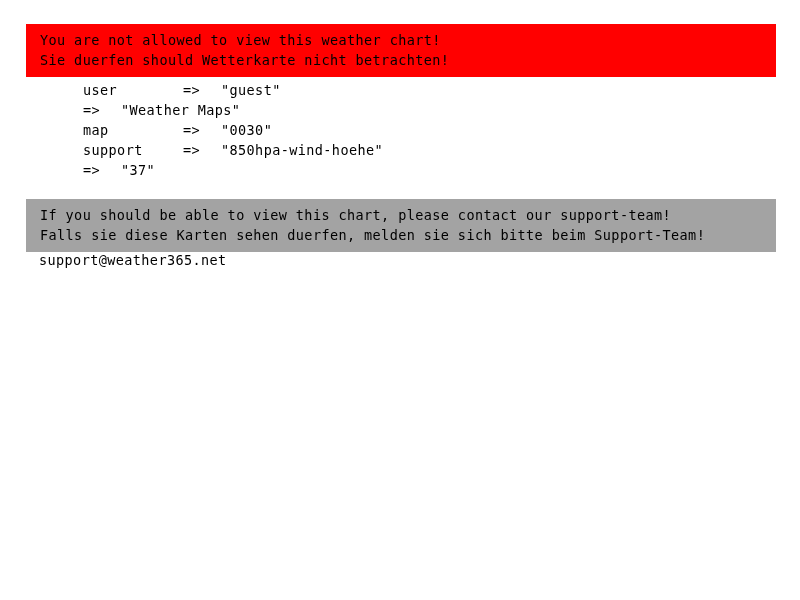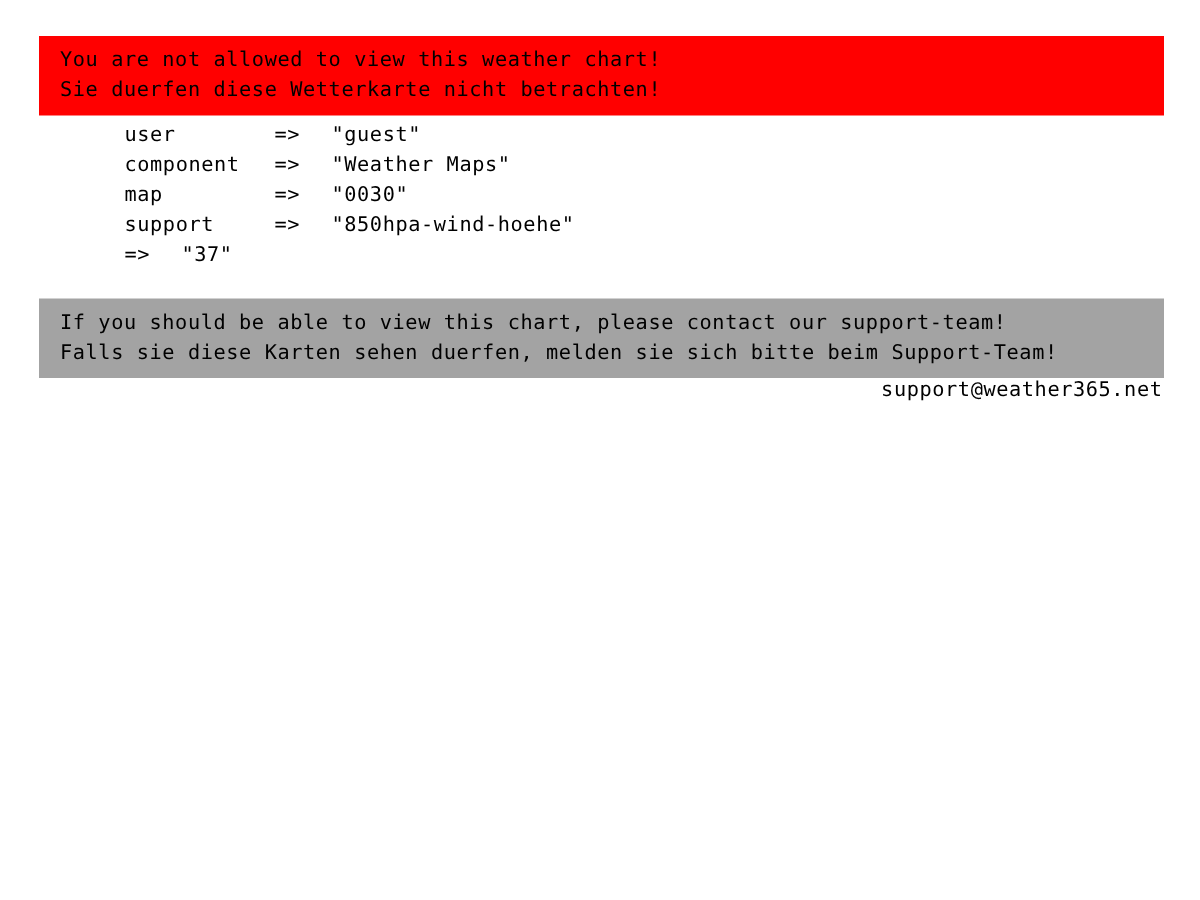--- a/index.html
+++ b/index.html
@@ -66,44 +66,43 @@
   }
   .param-val {
     flex: 1 1 auto;
   }
   .footer {
     position: absolute;
     left: 38px;
     top: 250px;
     width: 736px;
     display: flex;
-    justify-content: flex-end;
+    justify-content: flex-start;
     line-height: 20px;
     white-space: pre;
     letter-spacing: 0.4px;
   }
 </style>
 </head>
 <body>
 
 <div class="page">
 
   <div class="banner banner-error">
     <div class="banner-line">You are not allowed to view this weather chart!</div>
-    <div class="banner-line">Sie duerfen diese Wetterkarte nicht betrachten!</div>
+    <div class="banner-line">Sie duerfen should Wetterkarte nicht betrachten!</div>
   </div>
 
   <div class="params">
     <div class="param-row">
       <span class="param-key">user</span>
       <span class="param-arrow">=&gt;</span>
       <span class="param-val">"guest"</span>
     </div>
     <div class="param-row">
-      <span class="param-key">component</span>
       <span class="param-arrow">=&gt;</span>
       <span class="param-val">"Weather Maps"</span>
     </div>
     <div class="param-row">
       <span class="param-key">map</span>
       <span class="param-arrow">=&gt;</span>
       <span class="param-val">"0030"</span>
     </div>
     <div class="param-row">
       <span class="param-key">support</span>

